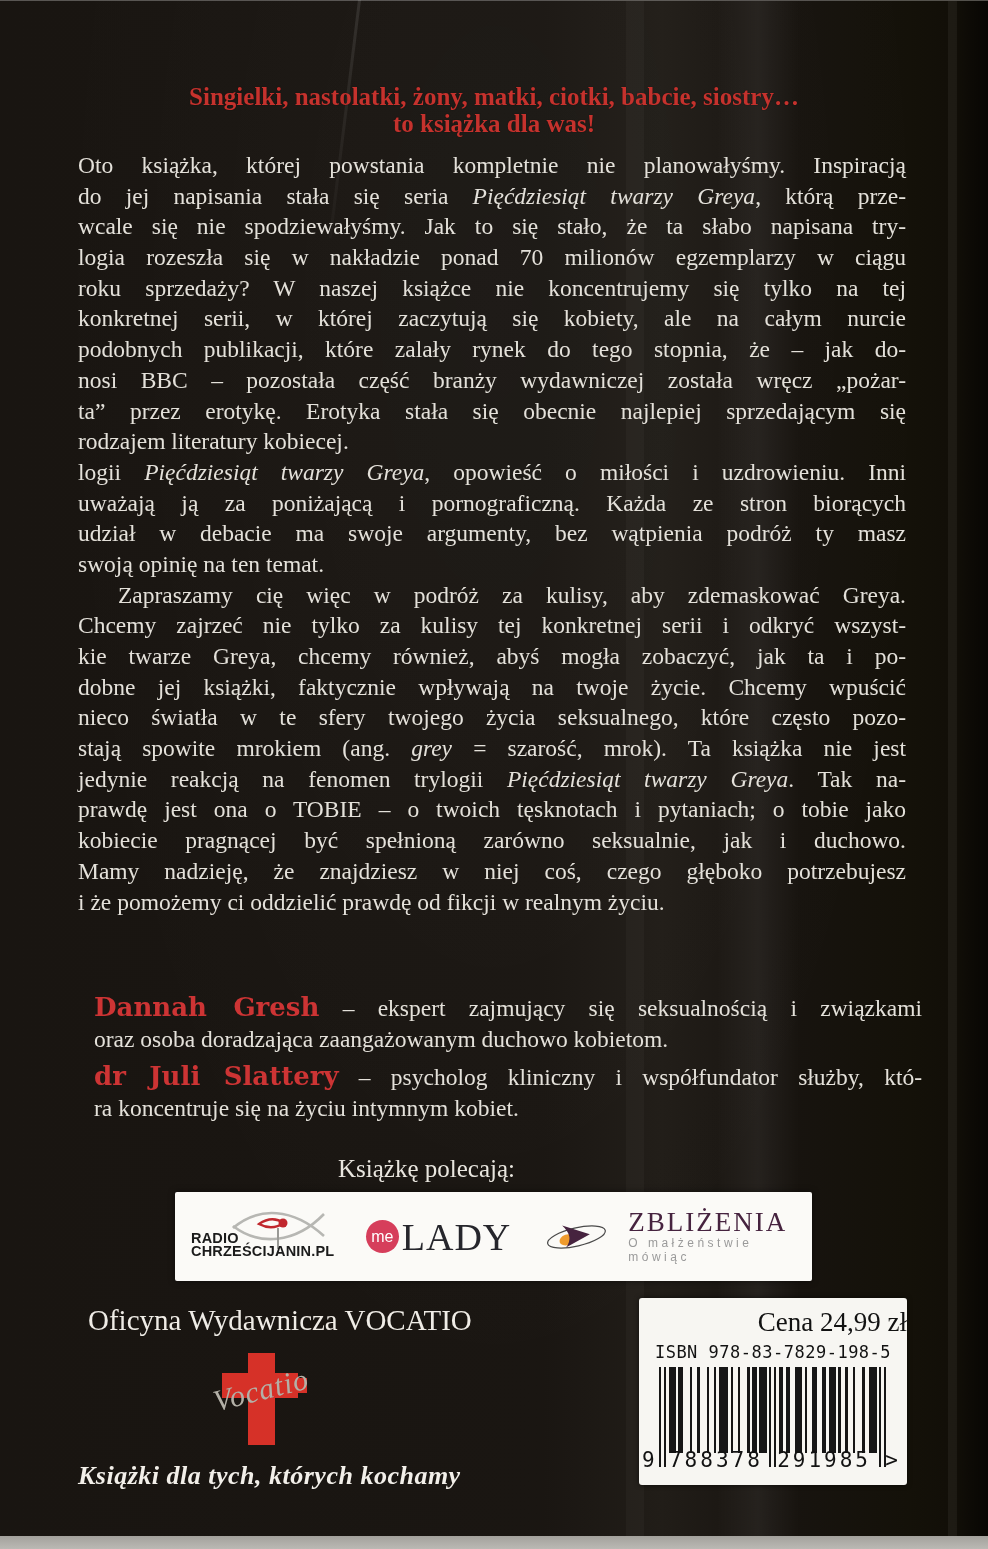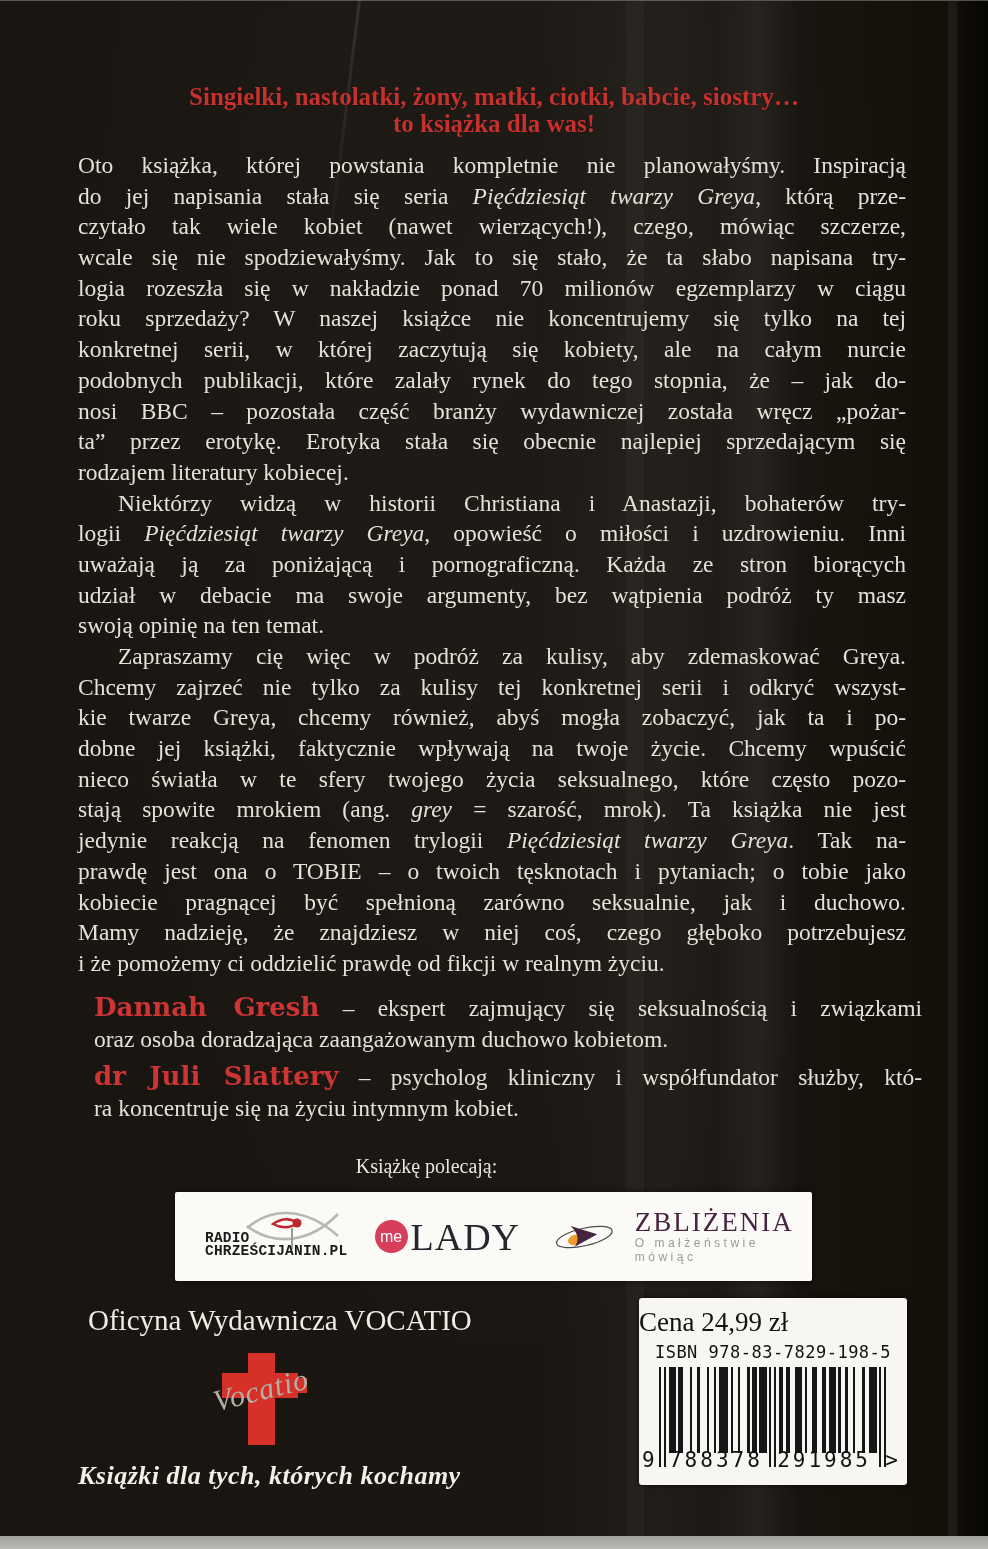--- a/index.html
+++ b/index.html
@@ -34,26 +34,26 @@
     white-space:normal;overflow:visible;}
   .bline.last{text-align-last:left;}
   .bline.ind{text-indent:40px;}
   
   .bios{position:absolute;left:94px;top:991px;width:828px;font-size:23.5px;color:#e4e1da;}
   .bio{margin-bottom:6px;}
   .bio .bline{height:31.5px;line-height:31.5px;}
   .bio-name{font-family:"DejaVu Serif",serif;font-weight:bold;font-size:26px;color:#cd3434;}
   
   .rec-heading{position:absolute;left:0;top:1154px;width:853px;text-align:center;
-    font-size:20px;color:#e9e6df;}
+    font-size:25px;color:#e9e6df;}
   .logo-bar{position:absolute;left:175px;top:1191px;width:637px;height:89px;
     background:#fbfaf7;border-radius:2px;display:flex;align-items:center;
     box-shadow:0 0 6px rgba(0,0,0,.5);}
-  .logo-radio{position:relative;margin-left:28px;width:168px;height:70px;
-    font-family:Liberation Mono, monospace;}
+  .logo-radio{position:relative;margin-left:14px;width:168px;height:70px;
+    font-family:Liberation Sans, sans-serif;}
   .logo-radio .fish{position:absolute;left:42px;top:2px;}
   .logo-radio .rtext{position:absolute;left:2px;top:30px;color:#1b1b1b;font-weight:bold;
     font-size:14.5px;line-height:13.5px;letter-spacing:.2px;}
   .logo-melady{margin-left:16px;display:flex;align-items:center;}
   .me-circle{width:33px;height:33px;border-radius:50%;background:#d63e5b;color:#fff;
     font-family:"Liberation Sans",sans-serif;font-size:16px;display:flex;align-items:center;
     justify-content:center;}
   .lady{font-family:"Liberation Serif",serif;font-size:38px;color:#26262c;letter-spacing:1px;
     margin-left:3px;}
   .logo-zbl{margin-left:34px;display:flex;align-items:center;}
@@ -66,21 +66,21 @@
   .pub-name{position:absolute;left:88px;top:1303px;font-size:29px;color:#efece6;}
   .voc-logo{position:absolute;left:200px;top:1346px;width:120px;height:102px;}
   .voc-script{position:absolute;left:-14px;top:26px;width:150px;text-align:center;
     font-family:"Liberation Serif",serif;font-style:italic;font-size:30px;color:#b3b0a7;
     transform:rotate(-14deg);letter-spacing:1px;}
   .pub-tagline{position:absolute;left:78px;top:1460px;font-size:26px;font-weight:bold;
     font-style:italic;color:#f2efe9;letter-spacing:.5px;}
   
   .price-box{position:absolute;left:639px;top:1297px;width:268px;height:187px;
     background:#f7f6f2;border-radius:3px;box-shadow:0 0 5px rgba(0,0,0,.6);}
-  .cena{margin-top:9px;text-align:left;font-size:27px;color:#121212;}
+  .cena{margin-top:9px;text-align:right;font-size:27px;color:#121212;}
   .isbn{margin-top:4px;text-align:center;font-family:"DejaVu Sans Mono",monospace;
     font-size:17px;letter-spacing:.5px;color:#121212;}
   .barcode-area{position:relative;width:228px;margin:5px auto 0;}
   .bars{display:flex;align-items:flex-start;}
   .bc-digits{position:absolute;left:-17px;right:-11px;top:81px;display:flex;
     justify-content:space-between;font-family:"DejaVu Sans Mono",monospace;font-size:21px;
     color:#121212;}
   .bc-digits .grp{letter-spacing:3px;}
   
   .scan-strip{position:absolute;left:0;top:1536px;width:988px;height:13px;
@@ -99,32 +99,30 @@
 
     <div class="headline">
       <div>Singielki, nastolatki, żony, matki, ciotki, babcie, siostry…</div>
       <div>to książka dla was!</div>
     </div>
 
     <div class="bodycopy">
         <div>
           <div class="bline">Oto książka, której powstania kompletnie nie planowałyśmy. Inspiracją</div>
           <div class="bline">do jej napisania stała się seria <i>Pięćdziesiąt twarzy Greya</i>, którą prze-</div>
-          <div class="bline">czytało tak wiele kobiet (nawet wierzących!), czego, mówiąc szczerze,</div>
           <div class="bline">wcale się nie spodziewałyśmy. Jak to się stało, że ta słabo napisana try-</div>
           <div class="bline">logia rozeszła się w nakładzie ponad 70 milionów egzemplarzy w ciągu</div>
           <div class="bline">roku sprzedaży? W naszej książce nie koncentrujemy się tylko na tej</div>
           <div class="bline">konkretnej serii, w której zaczytują się kobiety, ale na całym nurcie</div>
           <div class="bline">podobnych publikacji, które zalały rynek do tego stopnia, że – jak do-</div>
           <div class="bline">nosi BBC – pozostała część branży wydawniczej została wręcz „pożar-</div>
           <div class="bline">ta” przez erotykę. Erotyka stała się obecnie najlepiej sprzedającym się</div>
           <div class="bline last">rodzajem literatury kobiecej.</div>
         </div>
         <div>
-          <div class="bline ind">Niektórzy widzą w historii Christiana i Anastazji, bohaterów try-</div>
           <div class="bline">logii <i>Pięćdziesiąt twarzy Greya</i>, opowieść o miłości i uzdrowieniu. Inni</div>
           <div class="bline">uważają ją za poniżającą i pornograficzną. Każda ze stron biorących</div>
           <div class="bline">udział w debacie ma swoje argumenty, bez wątpienia podróż ty masz</div>
           <div class="bline last">swoją opinię na ten temat.</div>
         </div>
         <div>
           <div class="bline ind">Zapraszamy cię więc w podróż za kulisy, aby zdemaskować Greya.</div>
           <div class="bline">Chcemy zajrzeć nie tylko za kulisy tej konkretnej serii i odkryć wszyst-</div>
           <div class="bline">kie twarze Greya, chcemy również, abyś mogła zobaczyć, jak ta i po-</div>
           <div class="bline">dobne jej książki, faktycznie wpływają na twoje życie. Chcemy wpuścić</div>

